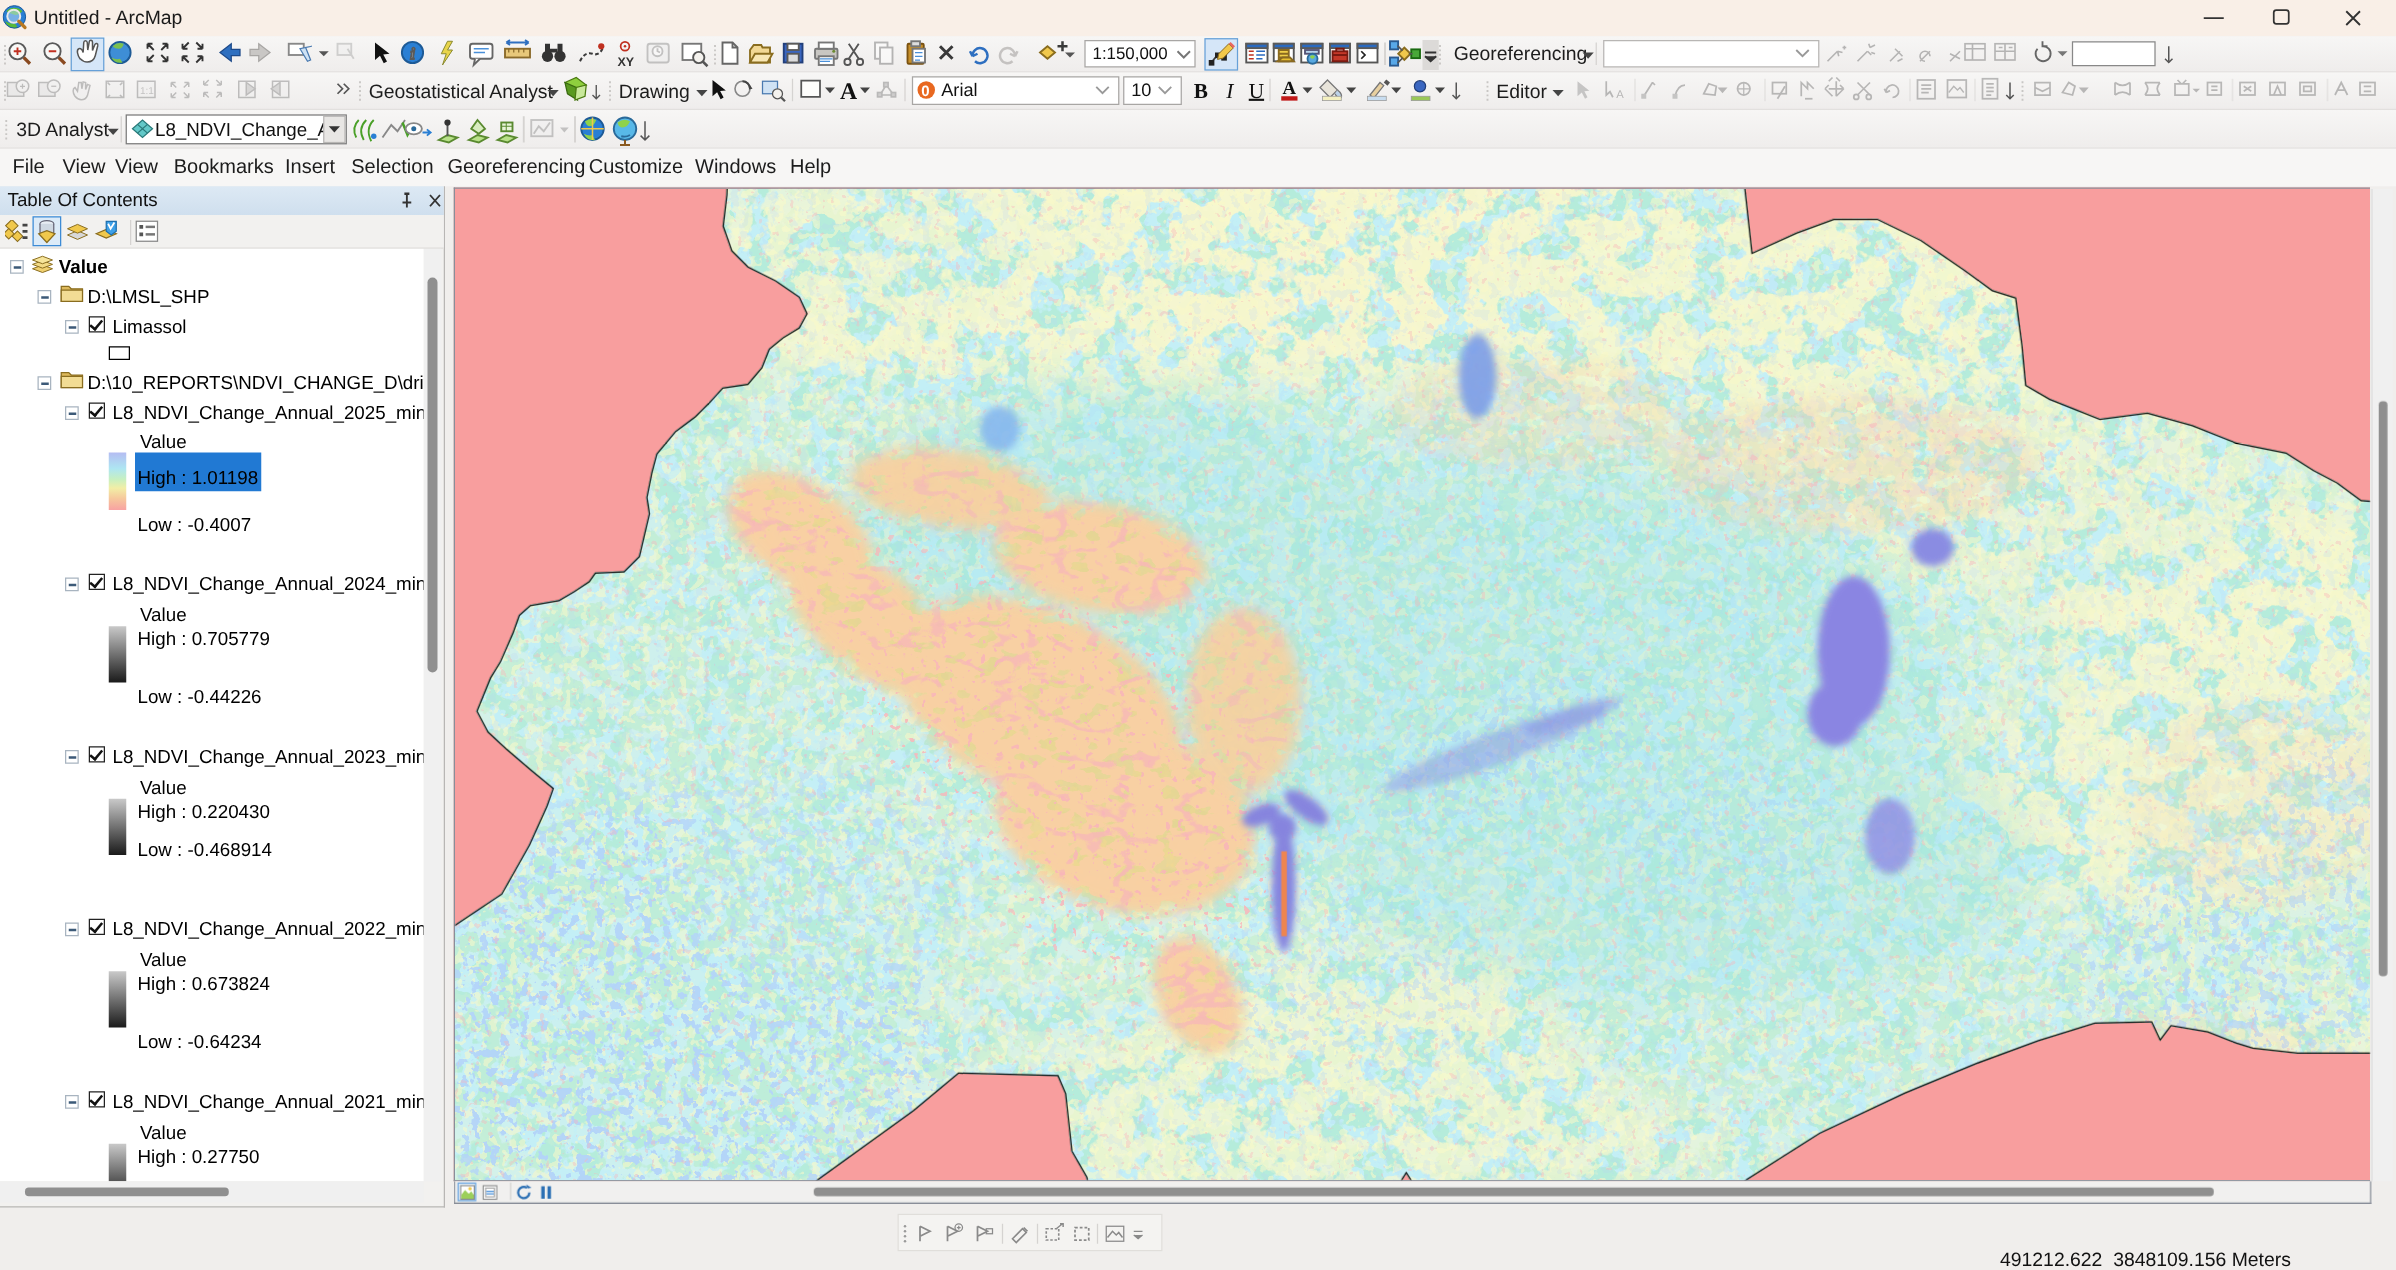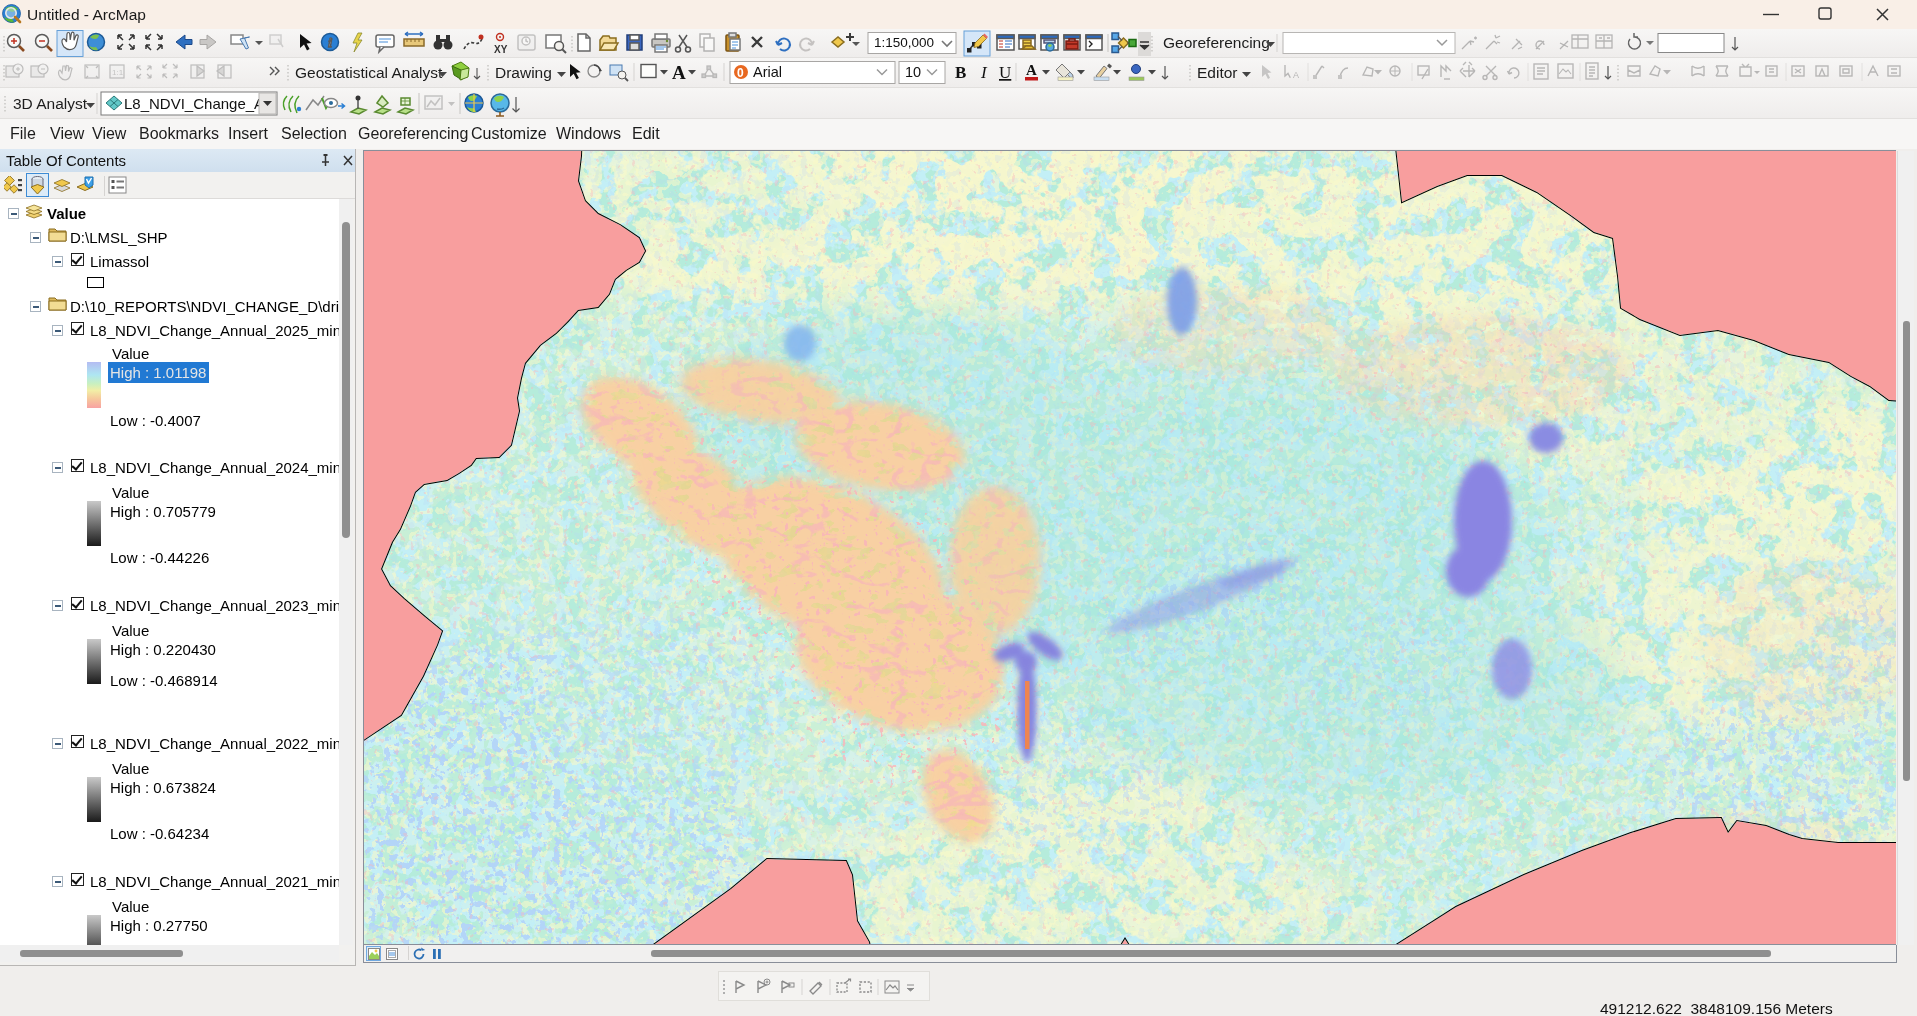--- a/index.html
+++ b/index.html
@@ -603,21 +603,21 @@
 <div class="abs" id="menubar">
   <span class="menu" style="left:10px">File</span>
   <span class="menu" style="left:50px">View</span>
   <span class="menu" style="left:92px">View</span>
   <span class="menu" style="left:139px">Bookmarks</span>
   <span class="menu" style="left:228px">Insert</span>
   <span class="menu" style="left:281px">Selection</span>
   <span class="menu" style="left:358px">Georeferencing</span>
   <span class="menu" style="left:471px">Customize</span>
   <span class="menu" style="left:556px">Windows</span>
-  <span class="menu" style="left:632px">Edit</span>
+  <span class="menu" style="left:632px">Help</span>
 </div>
 
 <div class="abs" id="toc">
   <div class="abs" id="toctitle">
       <span>Table Of Contents</span>
   <svg class="abs" style="left:320px;top:4px" width="34" height="16" viewBox="0 0 34 16">
         <g stroke="#333" stroke-width="1.5" fill="none">
           <path d="M5.5,2 v7 M2,9 h7 M5.5,9 v4"></path>
           <path d="M3.5,2 h4" stroke-width="2"></path>
           <path d="M24,3 l8,9 M32,3 l-8,9"></path>
@@ -688,21 +688,21 @@
         <path d="M1,3 h6 l2,2 h9 v10 h-17 Z" fill="#ddb95c" stroke="#8a6d1f"></path>
         <path d="M1,6 h17 v9 h-17 Z" fill="#f2dc94" stroke="#8a6d1f"></path>
       </svg>
     <span class="trow" style="left:70px;top:99px">D:\10_REPORTS\NDVI_CHANGE_D\drive</span>
 
     <div class="exp" style="left:52px;top:126px"></div>
     <div class="cb ck" style="left:71px;top:123px"></div>
     <span class="trow" style="left:90px;top:123px">L8_NDVI_Change_Annual_2025_minu</span>
     <span class="trow" style="left:112px;top:146px">Value</span>
     <div class="abs" style="left:87px;top:163px;width:14px;height:46px;background:linear-gradient(#b4bcf2,#aee6f2 28%,#c8f0c0 47%,#f2eea6 62%,#f6c89c 80%,#f8a2a2)"></div>
-    <span class="trow" style="left:108px;top:163px;background:#2179d3;color:#e5e5e5;padding:2px 3px 2px 2px">High : 1.01198</span>
+    <span class="trow" style="left:108px;top:163px;background:#2179d3;color:#000000;padding:12px 3px 2px 2px">High : 1.01198</span>
     <span class="trow" style="left:110px;top:213px">Low : -0.4007</span>
 
     <div class="exp" style="left:52px;top:263px"></div>
     <div class="cb ck" style="left:71px;top:260px"></div>
     <span class="trow" style="left:90px;top:260px">L8_NDVI_Change_Annual_2024_minu</span>
     <span class="trow" style="left:112px;top:285px">Value</span>
     <div class="abs" style="left:87px;top:302px;width:14px;height:45px;background:linear-gradient(#c9c9c9,#1a1a1a)"></div>
     <span class="trow" style="left:110px;top:304px">High : 0.705779</span>
     <span class="trow" style="left:110px;top:350px">Low : -0.44226</span>
 

